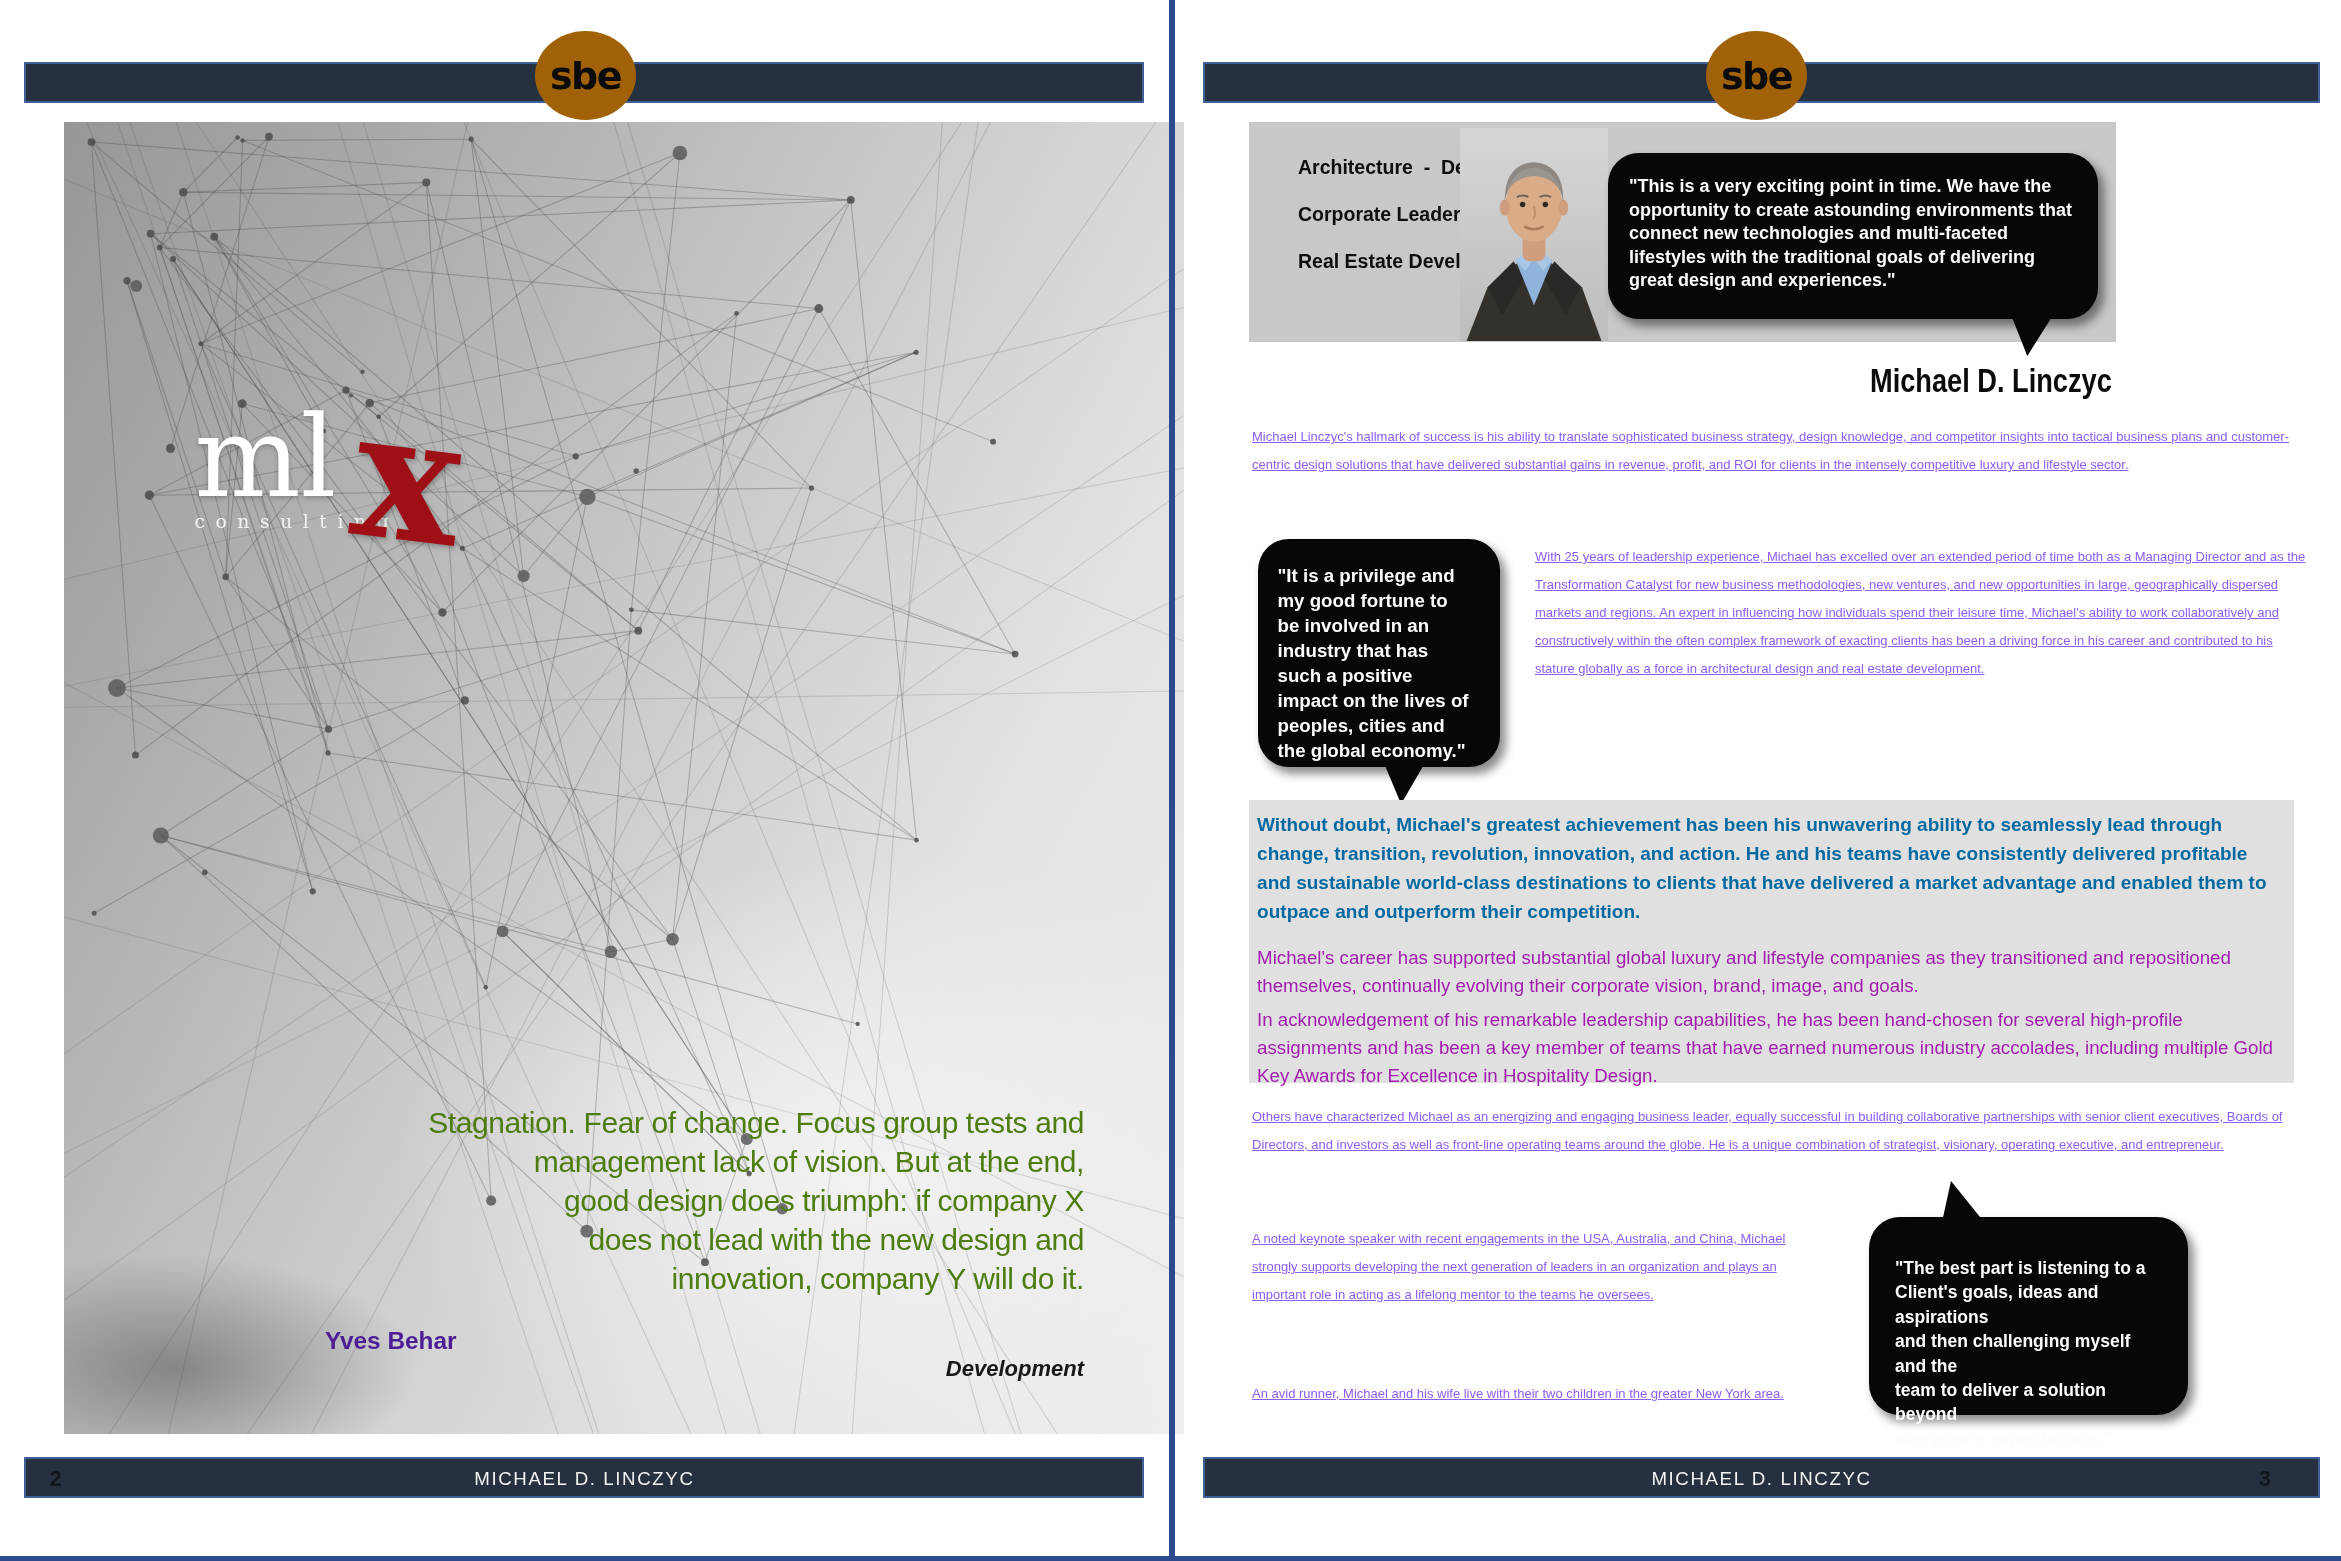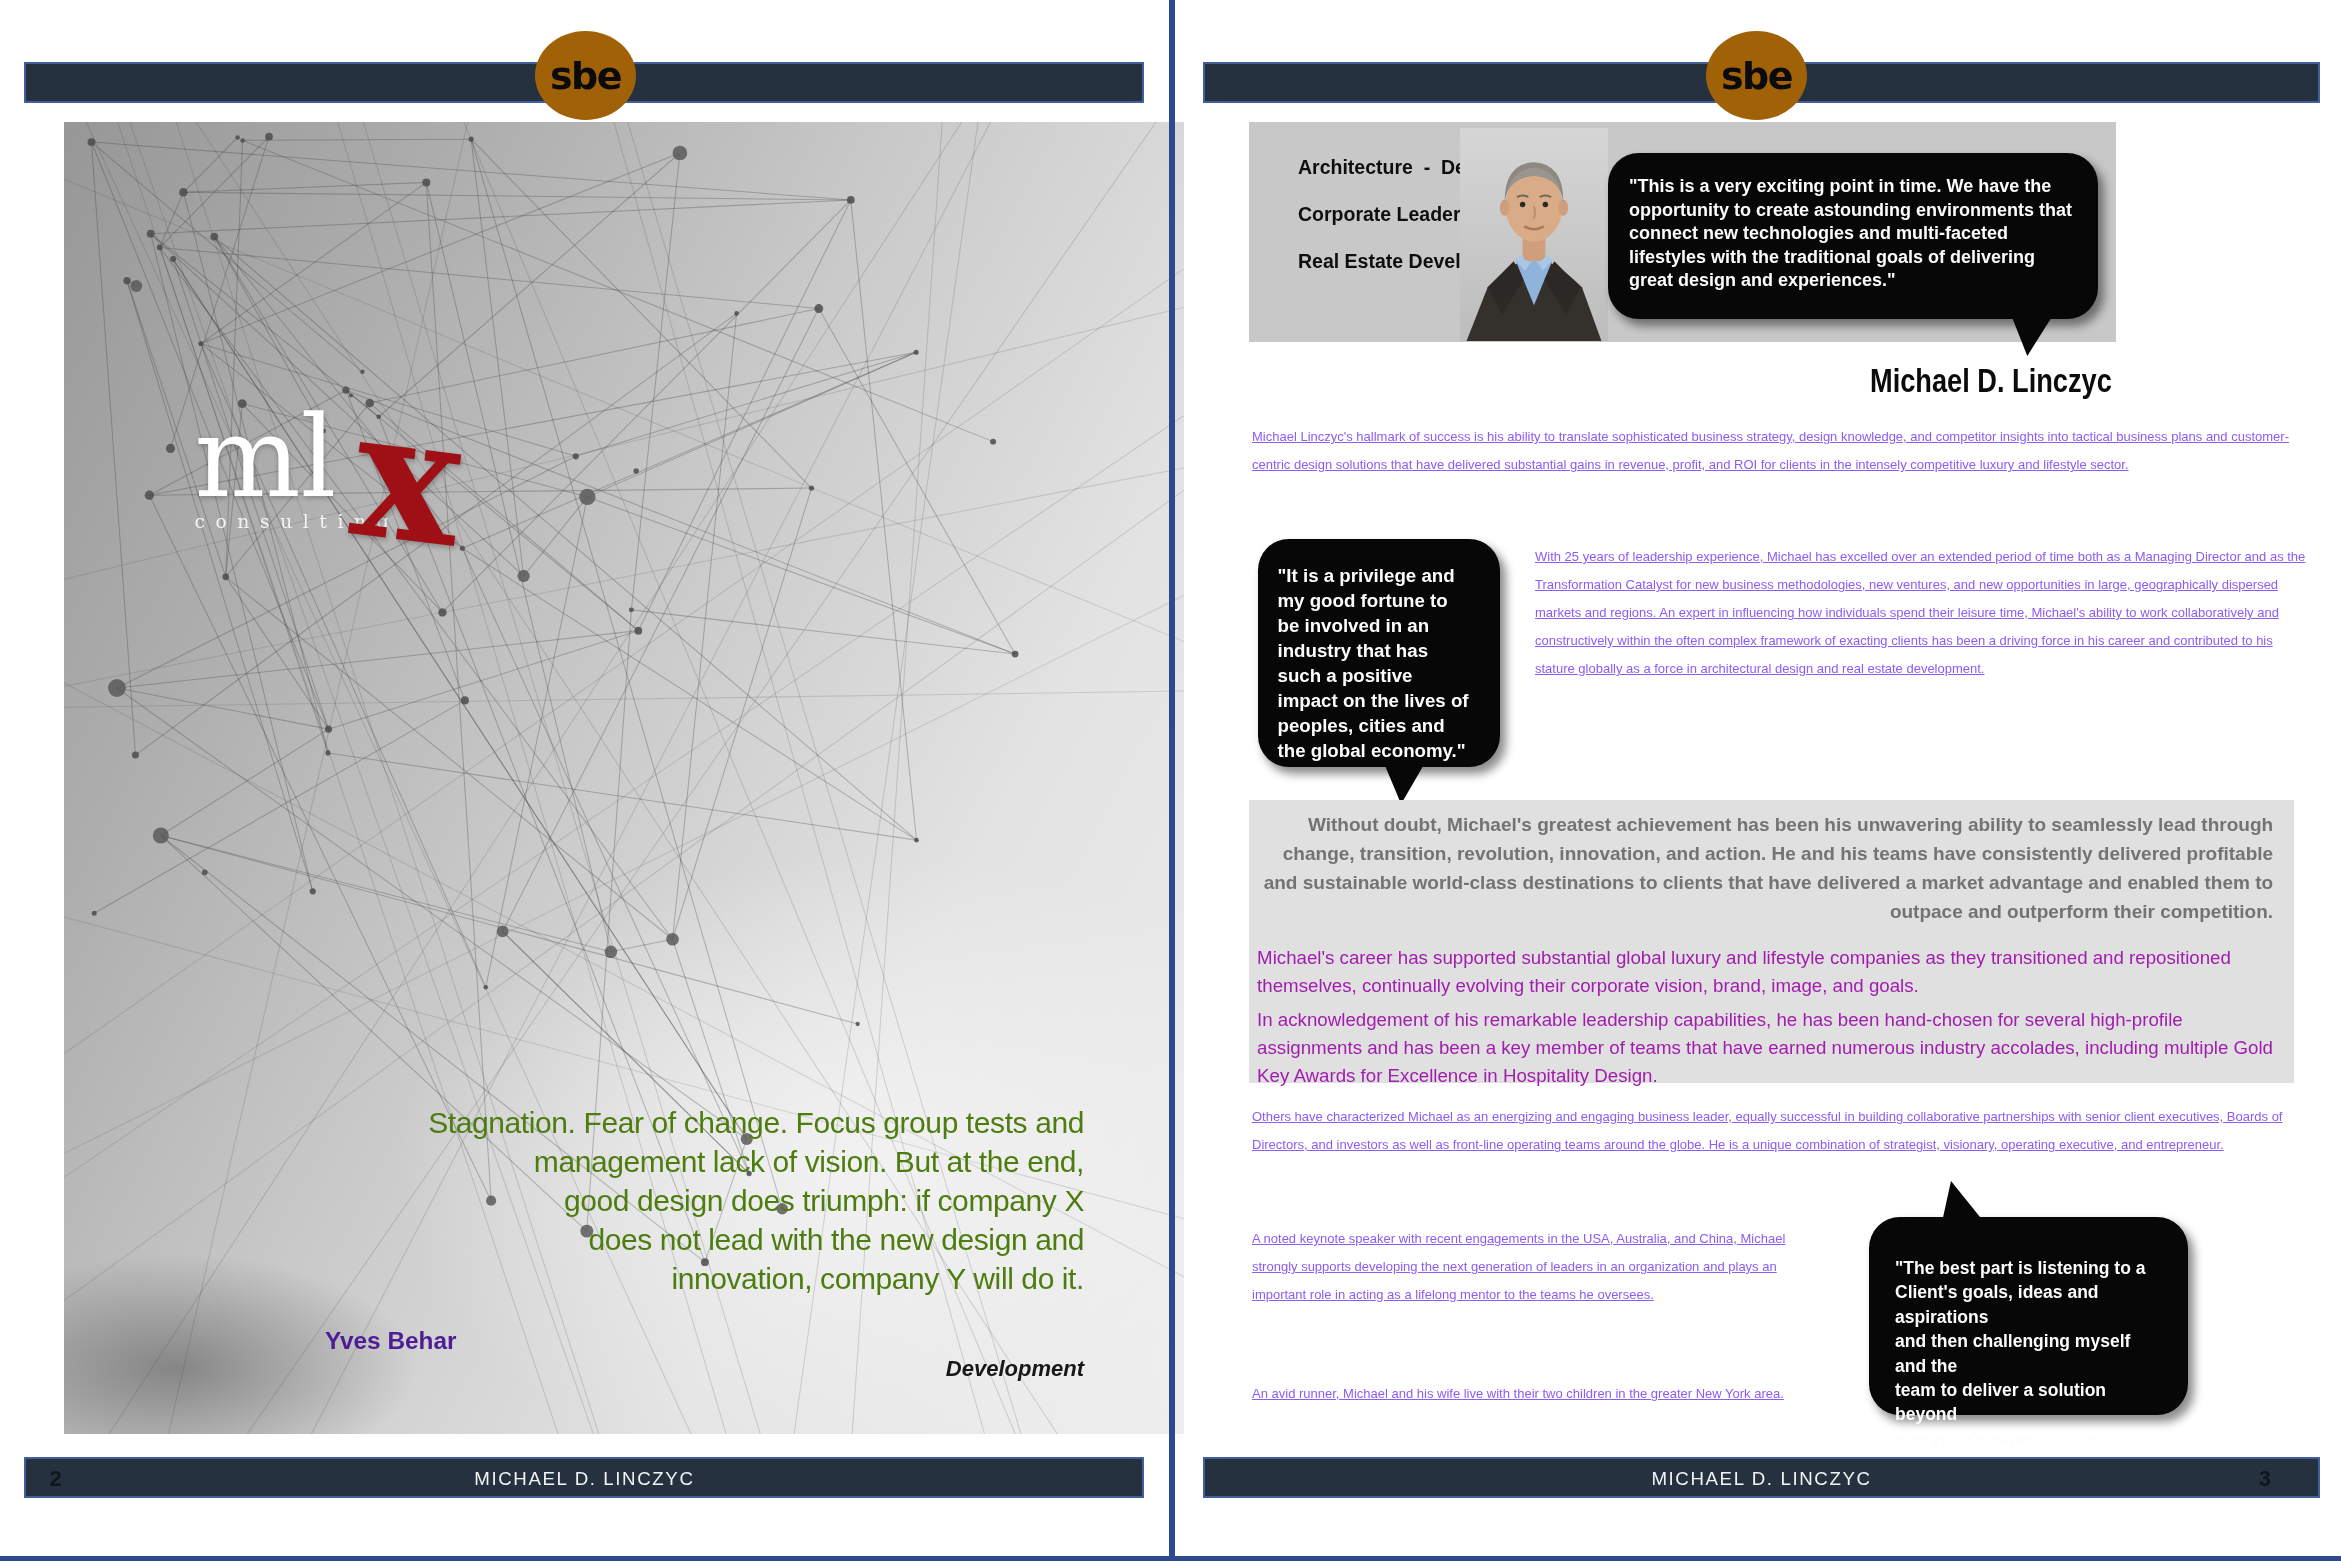--- a/index.html
+++ b/index.html
@@ -45,21 +45,21 @@
   .tagline{position:absolute;left:49px;font-weight:700;font-size:19.5px;color:#0e0e0e;white-space:pre-wrap;}
   .portrait{position:absolute;left:1460px;top:128px;width:148px;height:213px;}
   .bubble{position:absolute;background:#070707;border-radius:31px;box-shadow:5.7px 6.5px 9.8px rgba(0,0,0,.45);
           color:#fdfdfd;font-weight:700;white-space:pre-line;box-sizing:border-box;}
   .tail{position:absolute;width:0;height:0;}
   .name-heading{position:absolute;left:1870px;top:361px;font-weight:700;font-size:34px;color:#0b0b0b;
                 transform:scaleX(.80);transform-origin:left top;white-space:nowrap;}
   .para{position:absolute;font-size:13px;line-height:28px;color:#8b5cf6;text-decoration:underline;}
   .gray-box{position:absolute;left:1249px;top:800px;width:1045px;height:283px;background:#e0e0e0;}
   .gray-box .inner{position:absolute;left:8.1px;top:9.8px;width:1016px;}
-  .gb-bold{font-weight:700;font-size:19px;line-height:29px;color:#737373;margin:0 0 18px 0;text-align:right;}
+  .gb-bold{font-weight:700;font-size:19px;line-height:29px;color:#0369a1;margin:0 0 18px 0;}
   .gb-p{font-size:18.7px;line-height:28px;color:#a21caf;margin:0 0 6.5px 0;}
 </style>
 </head>
 <body>
 
 <div id="canvas">
 
   <div class="topbar" style="left:24.4px;top:62px;width:1120px;"></div>
   <div class="sbe-capsule" style="left:535px;top:31px;">
     <span class="sbe-text">sbe</span>

